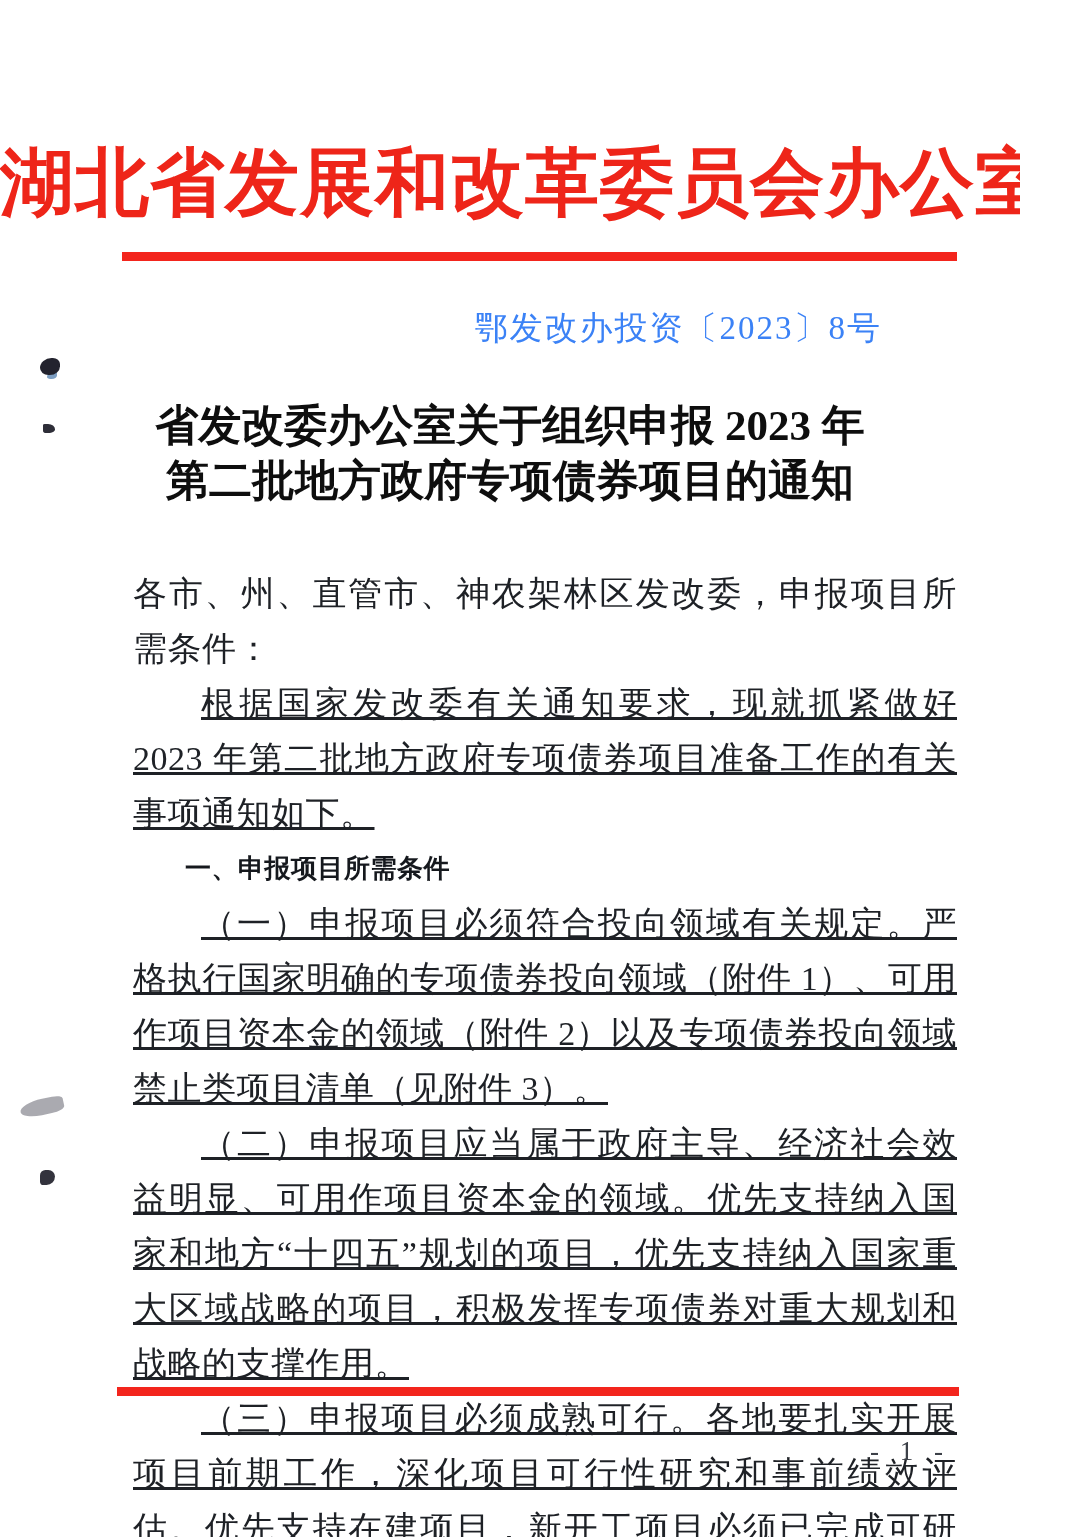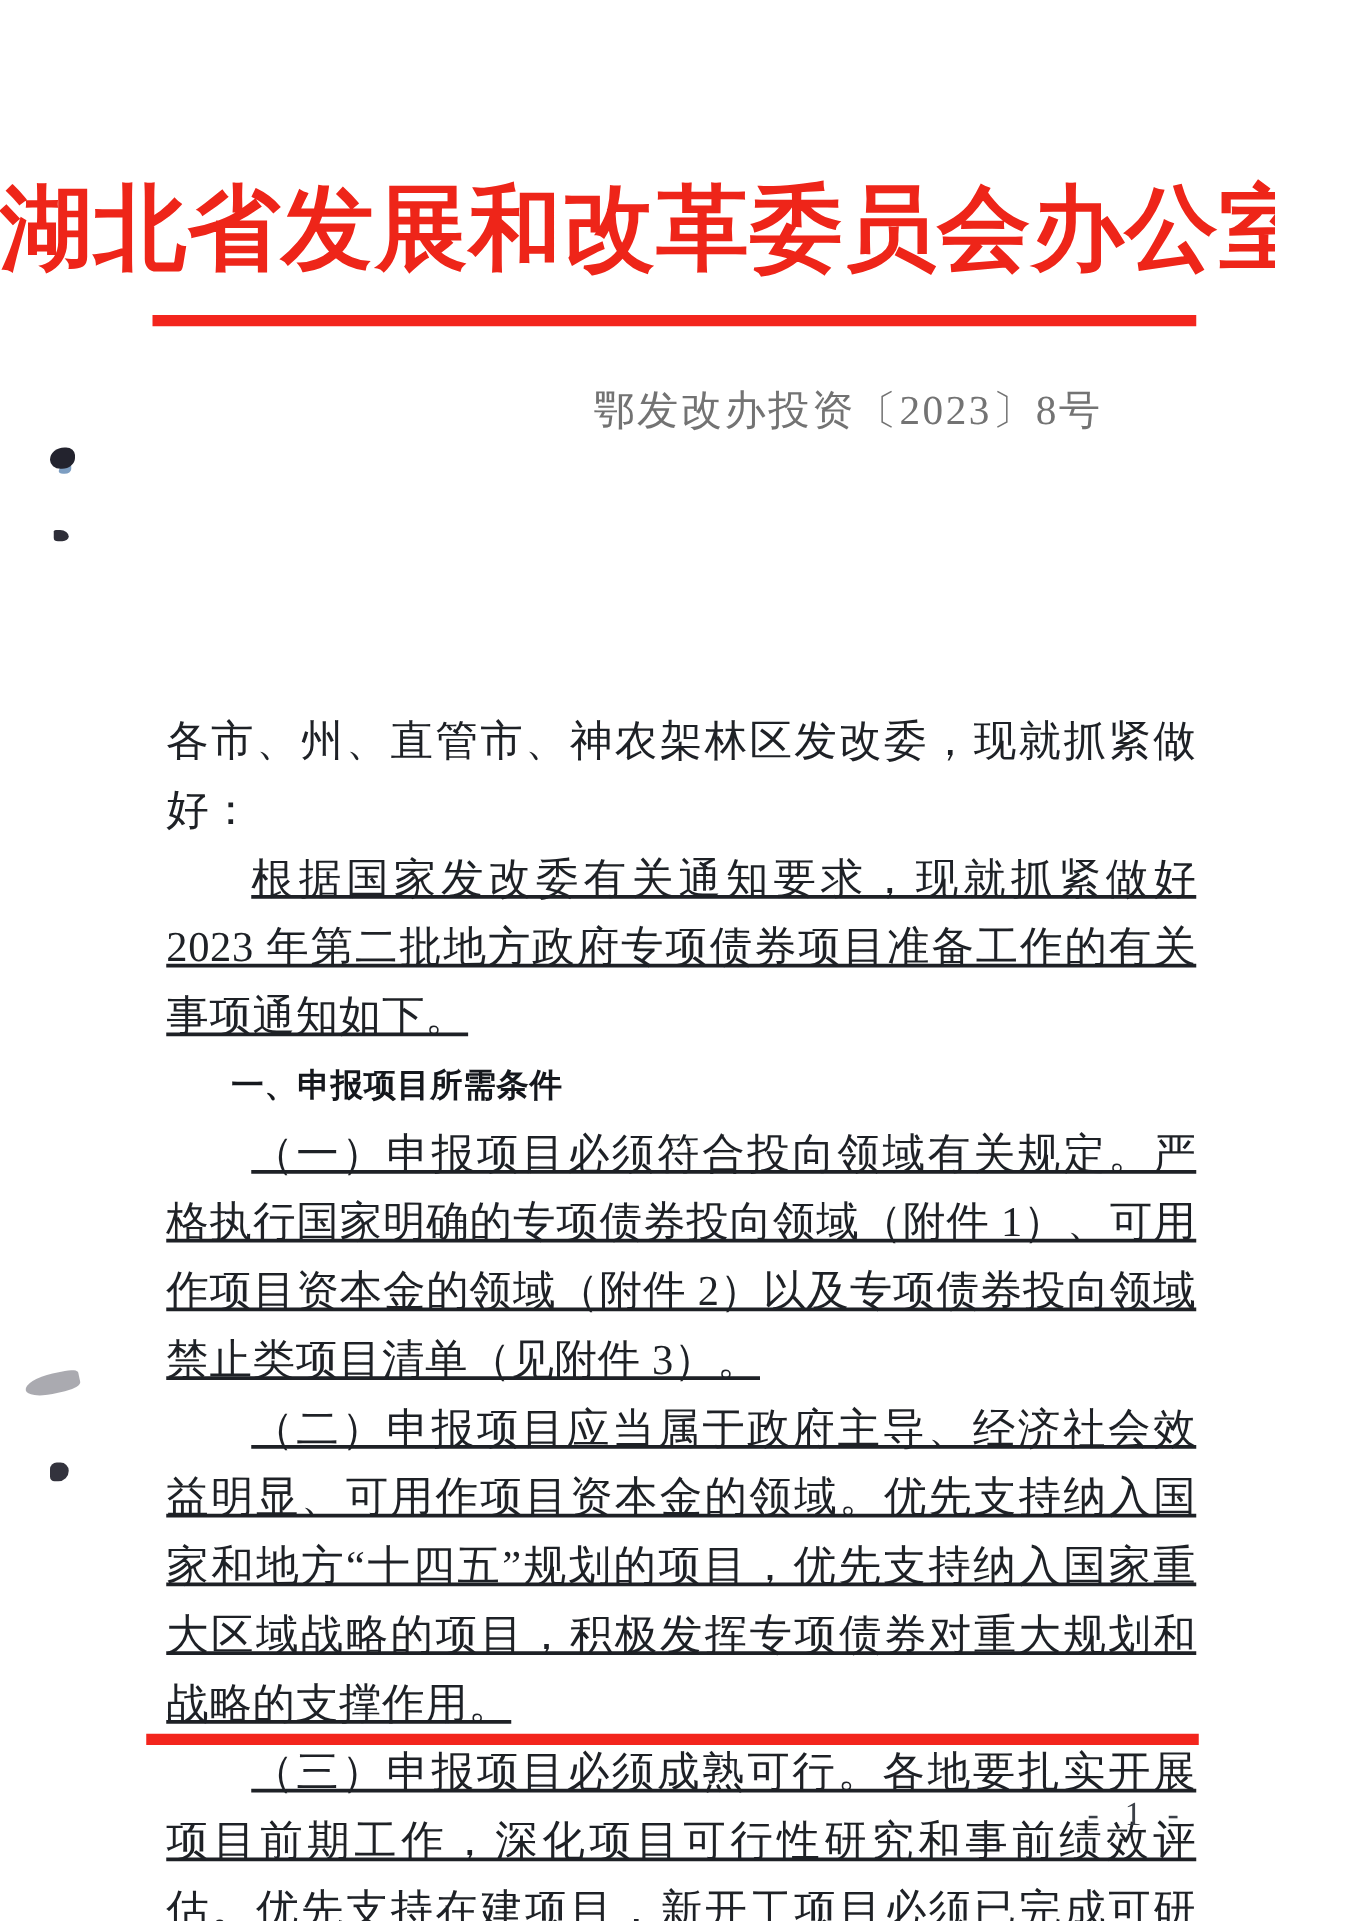--- a/index.html
+++ b/index.html
@@ -35,21 +35,21 @@
     background: #f3251d;
   }
 
   
   .doc-number {
     position: absolute;
     top: 306px;
     right: 138px;
     font-size: 33px;
     letter-spacing: 2px;
-    color: #737373;
+    color: #3b82f6;
     white-space: nowrap;
   }
 
   
   .notice-title {
     position: absolute;
     top: 398px;
     left: 0;
     width: 100%;
     text-align: center;
@@ -130,23 +130,27 @@
 <body>
 
 <div class="page">
 
   <div class="agency-title">湖北省发展和改革委员会办公室</div>
 
   <div class="red-rule-top"></div>
 
   <div class="doc-number">鄂发改办投资〔2023〕8号</div>
 
+  <div class="notice-title">
+    <div>省发改委办公室关于组织申报 2023 年</div>
+    <div>第二批地方政府专项债券项目的通知</div>
+  </div>
 
   <div class="body-text">
-    <p class="salutation">各市、州、直管市、神农架林区发改委，现就抓紧做好：</p>
+    <p class="salutation">各市、州、直管市、神农架林区发改委，申报项目所需条件：</p>
     <p class="para-indent">根据国家发改委有关通知要求，现就抓紧做好 2023 年第二批地方政府专项债券项目准备工作的有关事项通知如下。</p>
     <p class="section-heading">一、申报项目所需条件</p>
     <p class="para-indent">（一）申报项目必须符合投向领域有关规定。严格执行国家明确的专项债券投向领域（附件 1）、可用作项目资本金的领域（附件 2）以及专项债券投向领域禁止类项目清单（见附件 3）。</p>
     <p class="para-indent">（二）申报项目应当属于政府主导、经济社会效益明显、可用作项目资本金的领域。优先支持纳入国家和地方“十四五”规划的项目，优先支持纳入国家重大区域战略的项目，积极发挥专项债券对重大规划和战略的支撑作用。</p>
     <p class="para-indent">（三）申报项目必须成熟可行。各地要扎实开展项目前期工作，深化项目可行性研究和事前绩效评估。优先支持在建项目，新开工项目必须已完成可研审批或者核准、备案手续，2023 年能够开工建设并形成实物工作量。</p>
   </div>
 
   <div class="red-rule-bottom"></div>
 
   <div class="page-number">- 1 -</div>

